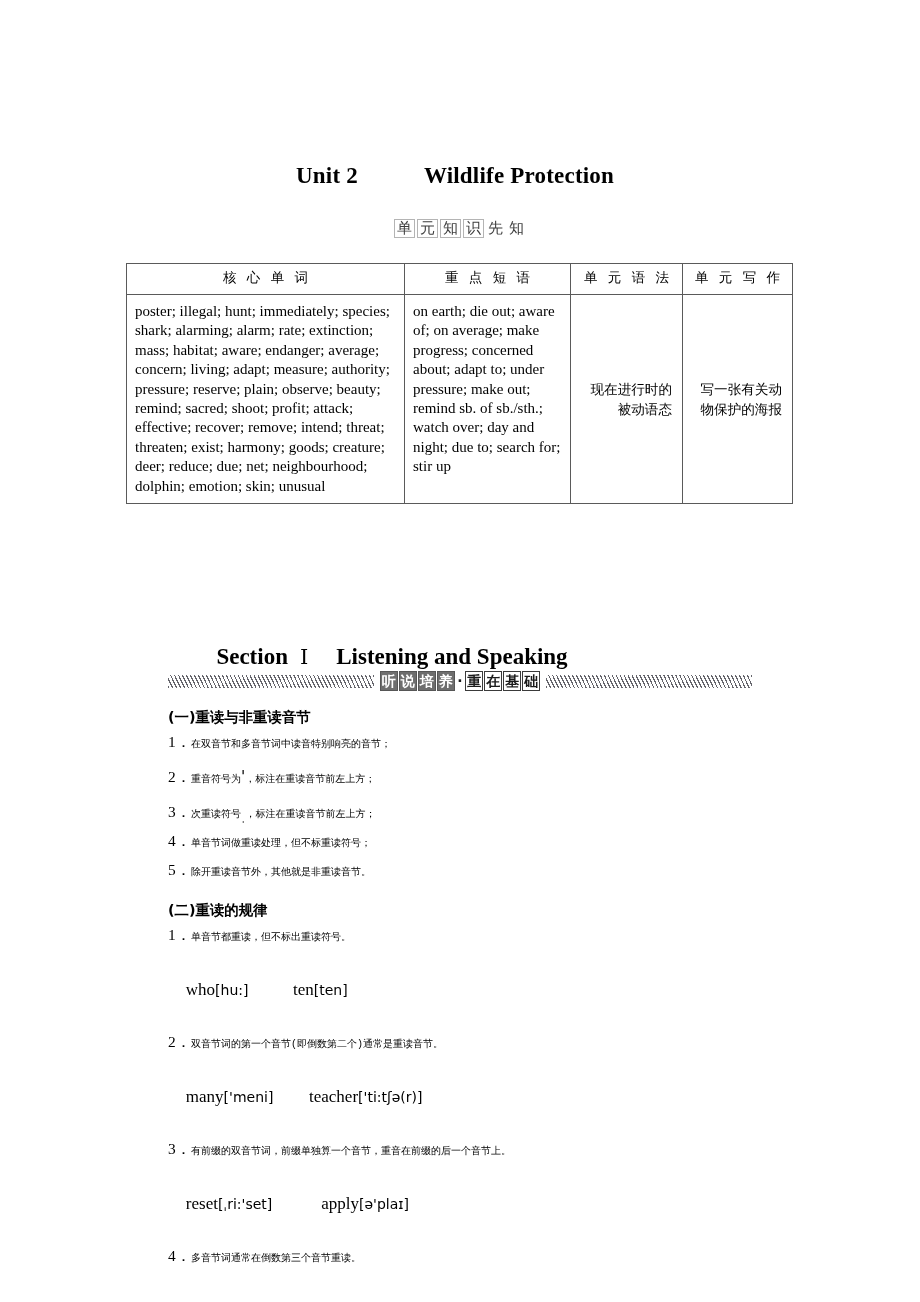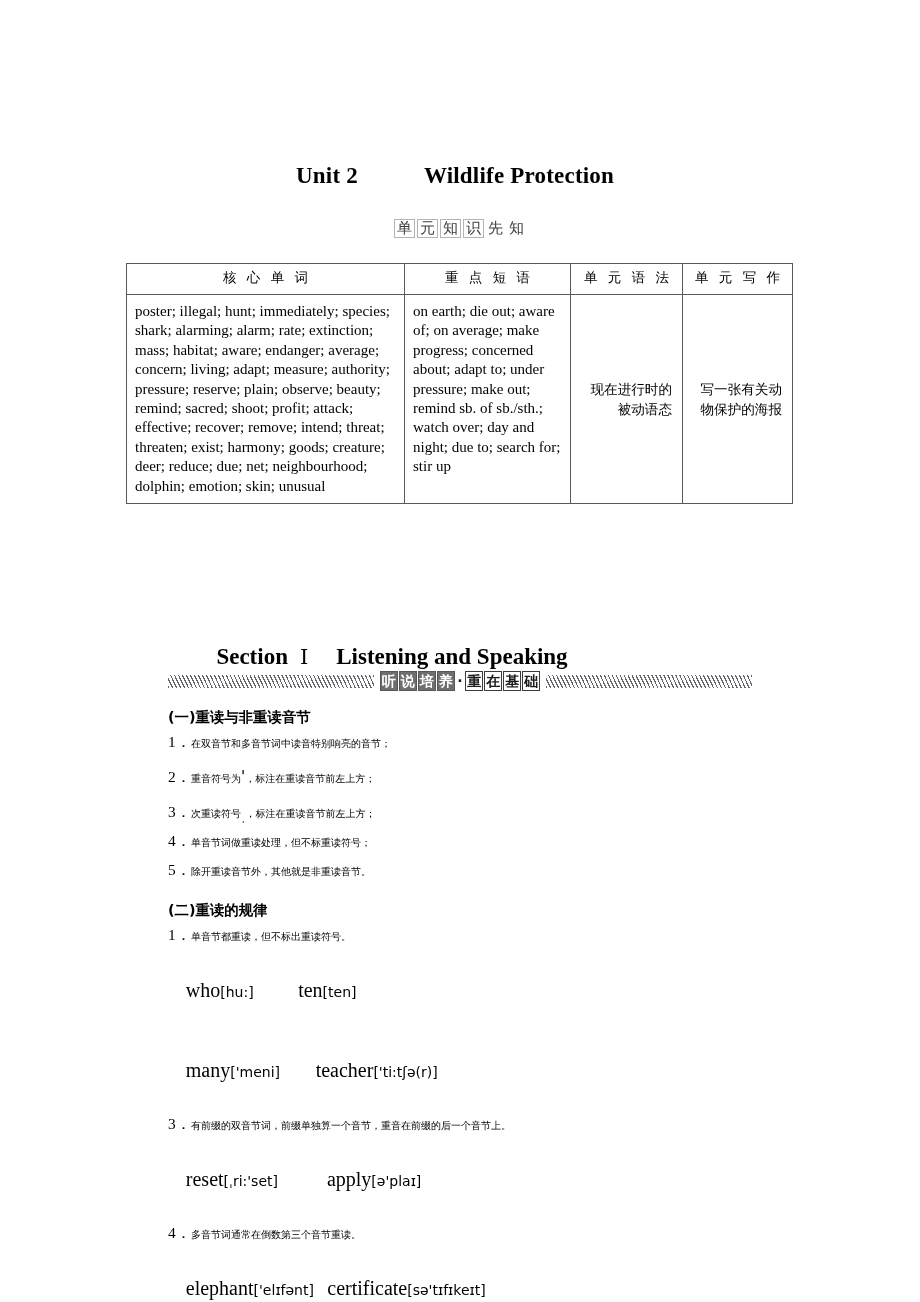--- a/index.html
+++ b/index.html
@@ -195,21 +195,21 @@
     font-size: 10px;
   }
   .phon-line {
     font-family: "DejaVu Sans", "Liberation Sans", sans-serif;
     font-size: 14px;
     line-height: 26px;
     white-space: pre;
   }
   .phon-line .word {
     font-family: "Liberation Serif", "DejaVu Serif", serif;
-    font-size: 20px;
+    font-size: 17px;
   }
   .gap-sm { height: 6px; }
   .gap-md { height: 13px; }
   .stress-mark { font-family: "DejaVu Sans", "Liberation Sans", sans-serif; }
   .sub-comma { position: relative; top: 3px; font-size: 13px; }
 </style>
 </head>
 <body>
 
 <div class="unit-title">
@@ -290,20 +290,23 @@
 
   <div class="sub-head">(二)重读的规律</div>
 
   <div class="num-item">
     <span class="idx">1．</span><span class="cn">单音节都重读，但不标出重读符号。</span>
   </div>
   <div class="phon-line">
     <span class="word">who</span><span>[hu:]</span><span>          </span><span class="word">ten</span><span>[ten]</span>
   </div>
 
+  <div class="num-item">
+    <span class="idx">2．</span><span class="cn">双音节词的第一个音节(即倒数第二个)通常是重读音节。</span>
+  </div>
   <div class="phon-line">
     <span class="word">many</span><span>['meni]</span><span>        </span><span class="word">teacher</span><span>['ti:tʃə(r)]</span>
   </div>
 
   <div class="num-item">
     <span class="idx">3．</span><span class="cn">有前缀的双音节词，前缀单独算一个音节，重音在前缀的后一个音节上。</span>
   </div>
   <div class="phon-line">
     <span class="word">reset</span><span>[ˌri:'set]</span><span>           </span><span class="word">apply</span><span>[ə'plaɪ]</span>
   </div>

